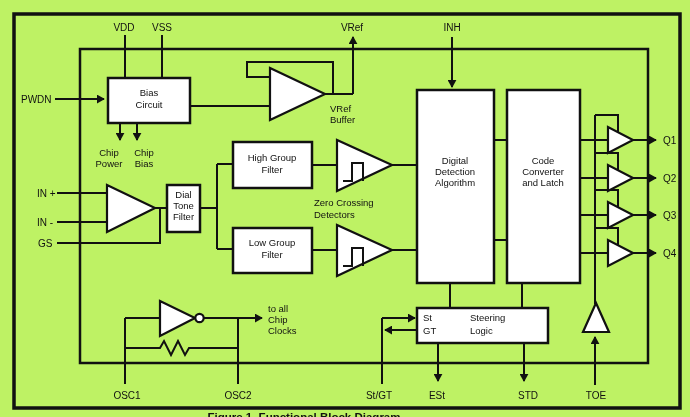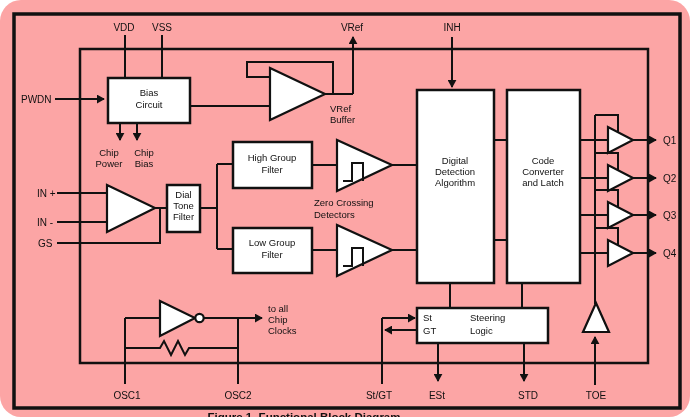--- a/index.html
+++ b/index.html
@@ -1,17 +1,17 @@
 <!DOCTYPE html>
 <html><head>
 <meta charset="utf-8">
 <style>
   html,body { margin:0; padding:0; background:#ffffff; }
-  .stage { position:relative; width:690px; height:417px; background:#fca5a5; overflow:hidden;
-           font-family:"Liberation Sans","DejaVu Sans",sans-serif;border-radius:21px; }
+  .stage { position:relative; width:690px; height:417px; background:#bef264; overflow:hidden;
+           font-family:"Liberation Sans","DejaVu Sans",sans-serif; }
   svg { display:block; }
   .ln   { stroke:#111111; stroke-width:2; fill:none; }
   .lnA  { marker-end:url(#ah); }
   .frame{ fill:none; stroke:#111111; stroke-width:3.5; }
   .chip { fill:none; stroke:#111111; stroke-width:2.5; }
   .blk  { fill:#ffffff; stroke:#111111; stroke-width:2.5; }
   .tri  { fill:#ffffff; stroke:#111111; stroke-width:2.2; }
   text  { font-family:"Liberation Sans","DejaVu Sans",sans-serif; font-size:10px; fill:#111111; }
   .tc   { text-anchor:middle; }
   .ts   { font-size:9.5px; }

